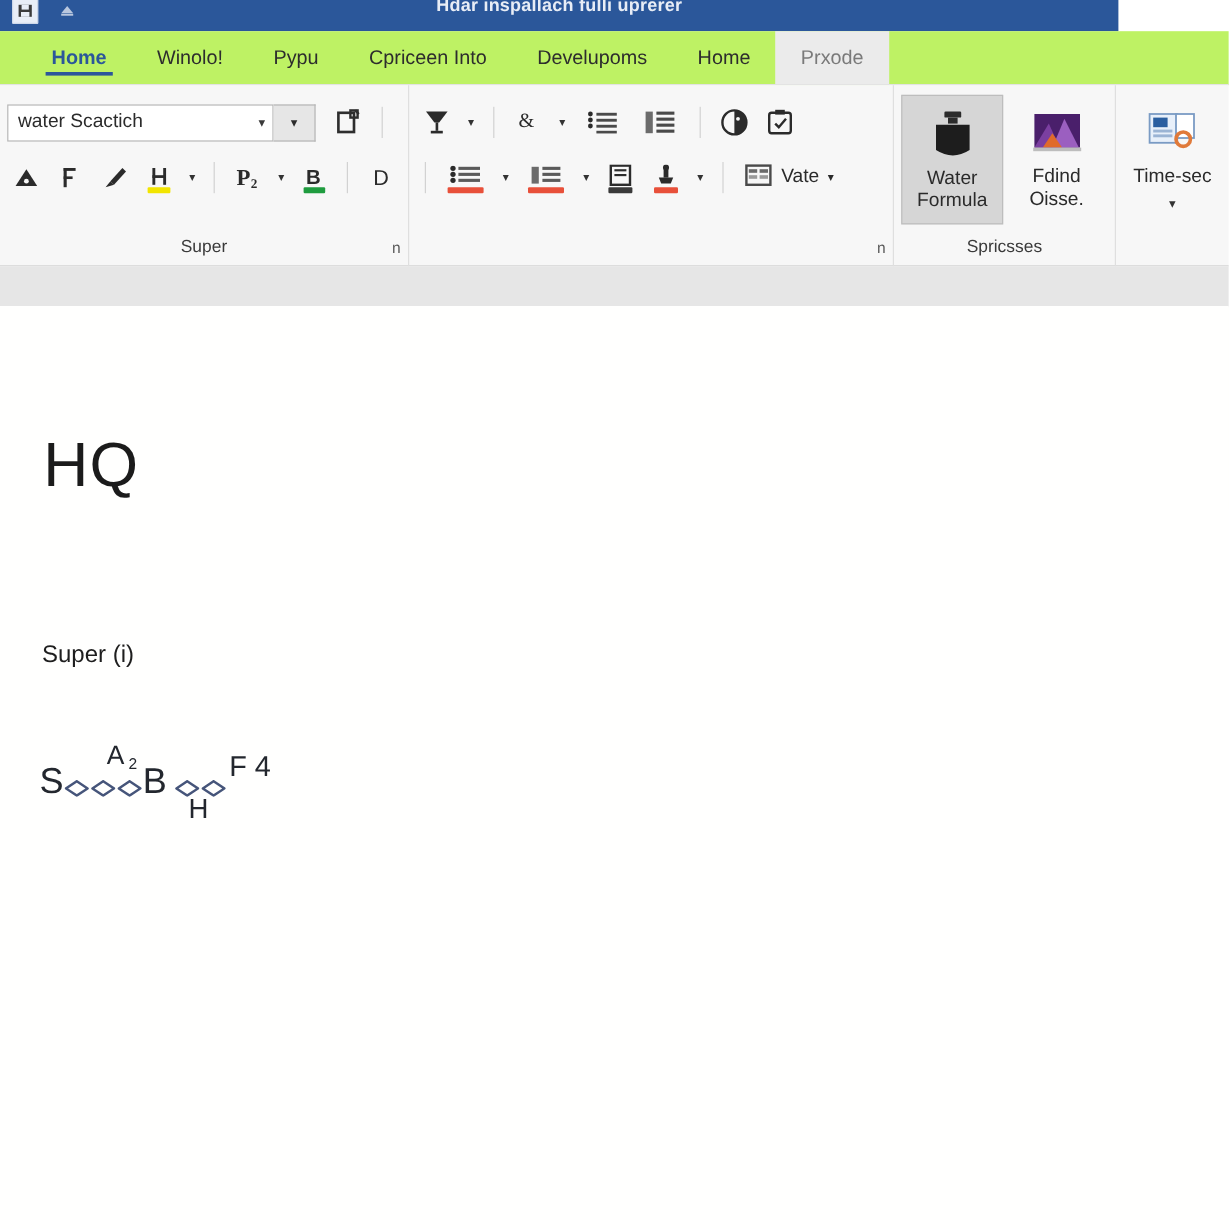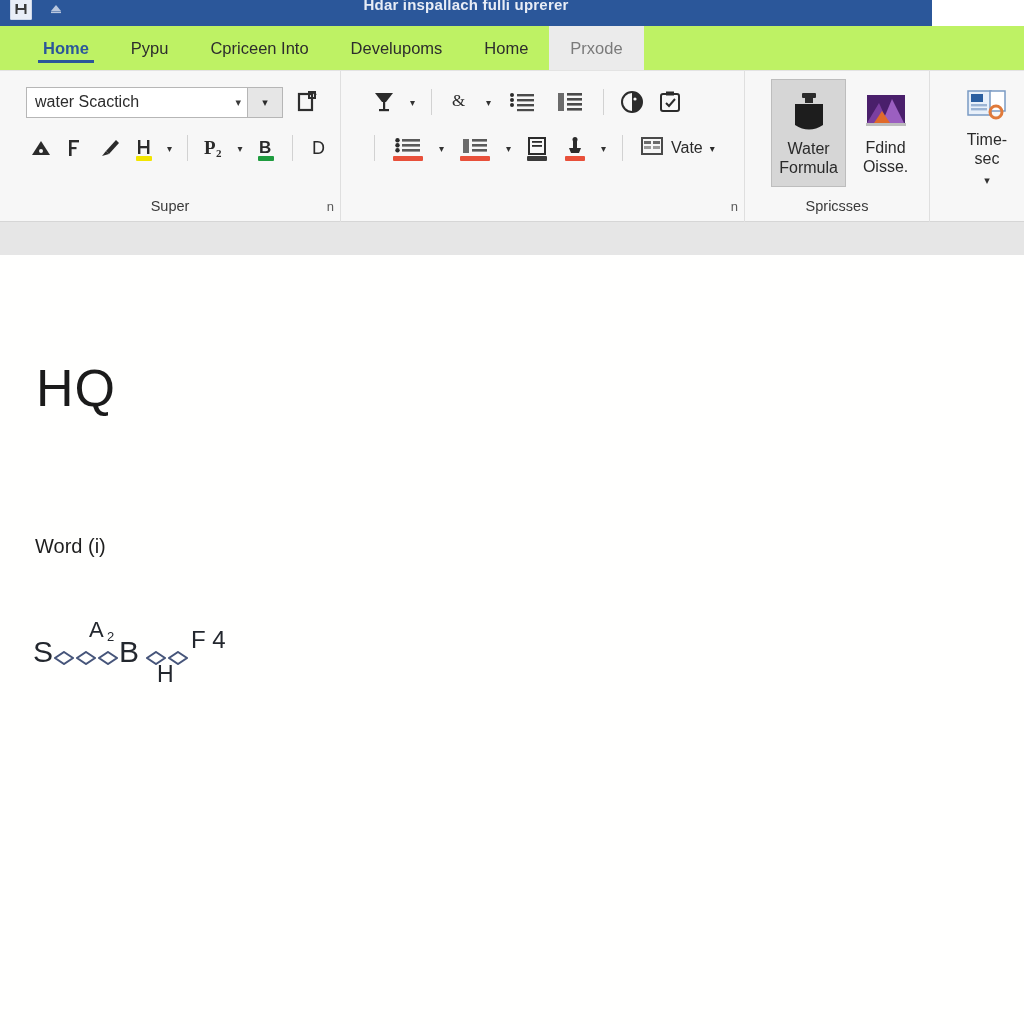--- a/index.html
+++ b/index.html
@@ -138,21 +138,20 @@
     right: 6px;
     bottom: 8px;
     font-size: 13px;
     color: #5a5a5a;
   }
   .rrow {
     display: flex;
     align-items: center;
     gap: 4px;
     height: 46px;
-    margin-left: 20px;
   }
 
   
   .combo {
     display: flex;
     align-items: stretch;
     height: 31px;
     margin-right: 6px;
   }
   .combo-box {
@@ -342,20 +341,21 @@
           <polygon points="8,2 13,8 3,8" fill="#b9c7de"></polygon>
           <rect x="3" y="8.5" width="10" height="1.6" fill="#b9c7de"></rect>
         </svg>
       </span>
     </div>
     <div class="title-text">Hdar inspallach fulli uprerer</div>
   </div>
 
   <div class="tabstrip">
     <div class="tab active">Home</div>
+    <div class="tab">Winolo!</div>
     <div class="tab">Pypu</div>
     <div class="tab">Cpriceen Into</div>
     <div class="tab">Develupoms</div>
     <div class="tab">Home</div>
     <div class="tab contextual">Prxode</div>
   </div>
 
   <div class="ribbon">
 
     <div class="rgroup" style="width:340px;">
@@ -600,21 +600,21 @@
 
   </div>
 
   <div class="ruler"></div>
 
   <div class="docarea">
     <div class="page">
 
       <div class="doc-heading">HQ</div>
 
-      <div class="doc-para">Word (i)</div>
+      <div class="doc-para">Super (i)</div>
 
       <div class="formula">
         <span>S</span>
         <span class="ring">
           <svg width="20" height="14" viewBox="0 0 20 14">
               <polygon points="10,1 19,7 10,13 1,7" fill="none" stroke="#46557a" stroke-width="2"></polygon>
             </svg>
         </span>
         <span class="ring">
           <svg width="20" height="14" viewBox="0 0 20 14">

